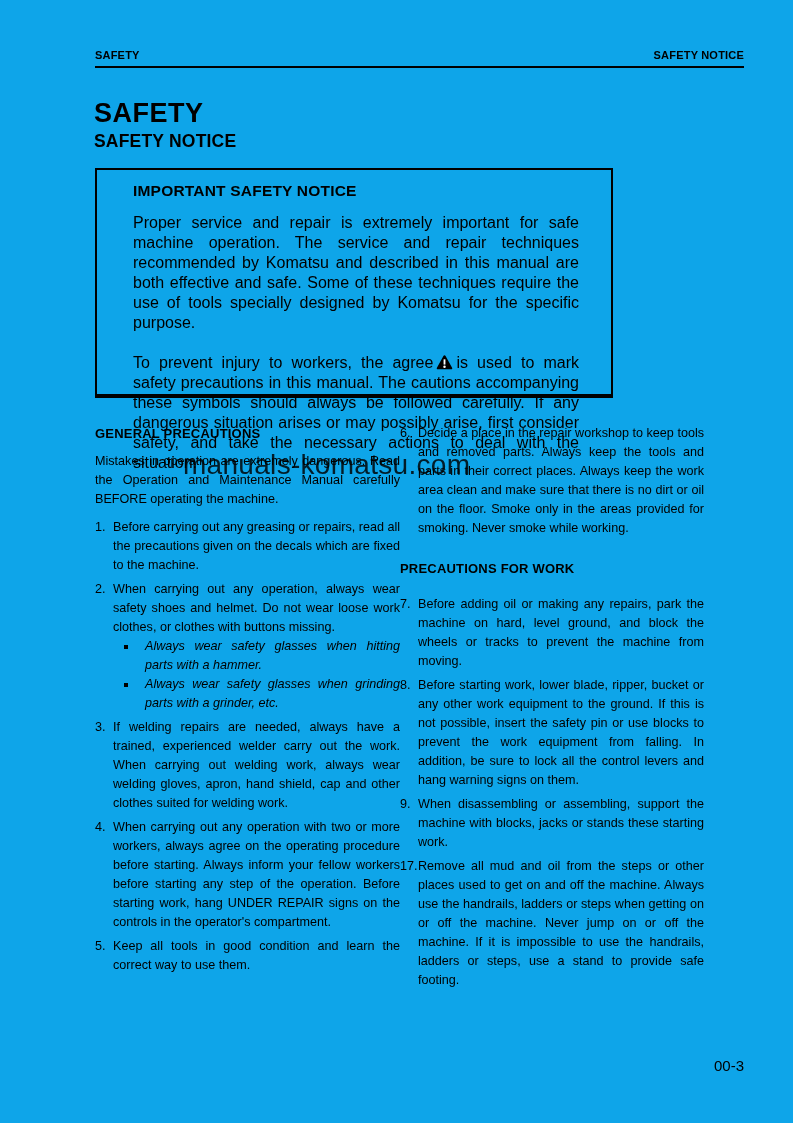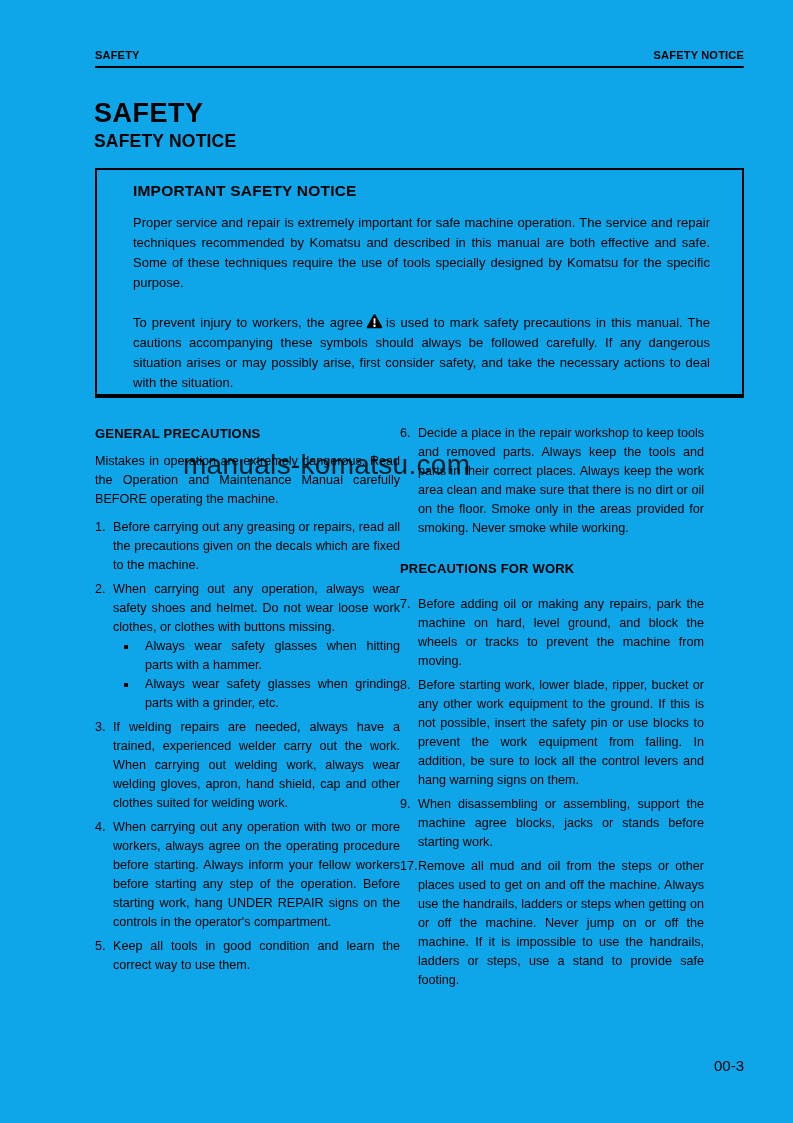--- a/index.html
+++ b/index.html
@@ -12,45 +12,45 @@
     position:absolute;left:95px;top:49px;width:649px;
     display:flex;justify-content:space-between;
     font-size:11px;font-weight:bold;letter-spacing:.2px;
   }
   .header-rule{position:absolute;left:95px;top:66px;width:649px;height:2px;background:#000;}
   
   .page-title{position:absolute;left:94px;top:98px;margin:0;font-size:27px;font-weight:bold;letter-spacing:.5px;}
   .page-subtitle{position:absolute;left:94px;top:131px;margin:0;font-size:17.5px;font-weight:bold;letter-spacing:.2px;}
   
   .notice-box{
-    position:absolute;left:95px;top:168px;width:649px;height:230px;box-sizing:border-box;
+    position:absolute;left:95px;top:168px;width:518px;height:230px;box-sizing:border-box;
     border:2px solid #000;border-bottom-width:4px;
     padding:13px 32px 0 36px;
   }
   .notice-box h3{margin:0 0 14px 0;font-size:15.5px;line-height:16px;font-weight:bold;letter-spacing:.2px;}
-  .notice-box p{margin:0 0 20px 0;font-size:13px;line-height:20px;text-align:justify;}
+  .notice-box p{margin:0 0 20px 0;font-size:16px;line-height:20px;text-align:justify;}
   .notice-box p:last-child{margin-bottom:0;}
   .warn-icon{vertical-align:-2px;margin:0 3px;}
   
   .watermark{
     position:absolute;left:183px;top:449px;z-index:5;
     font-size:28px;letter-spacing:.3px;color:#000;opacity:.82;white-space:nowrap;
   }
   
   .columns{position:absolute;left:95px;top:424px;width:649px;display:flex;
     font-size:12.6px;line-height:19px;}
   .col-left{width:305px;flex:none;}
   .col-right{width:304px;flex:none;}
   .col-heading{font-size:13px;font-weight:bold;letter-spacing:.2px;margin:0 0 9px 0;line-height:19px;}
   .col-heading.mid{margin:21px 0 17px 0;}
   .intro{text-align:justify;margin:0 0 9px 0;}
   .item{display:flex;margin:0 0 5px 0;}
   .item .num{width:18px;flex:none;}
   .item .itext{flex:1;text-align:justify;}
-  .bullet-row{display:flex;padding-left:10px;}
+  .bullet-row{display:flex;padding-left:10px;font-style:italic;}
   .bullet-row .bullet{width:22px;flex:none;position:relative;}
   .bullet-row .bullet::after{content:"";position:absolute;left:1px;top:8px;width:4px;height:4px;background:#000;}
   .bullet-row .btext{flex:1;text-align:justify;}
   
   .page-number{position:absolute;top:1057px;right:49px;font-size:15px;}
 </style>
 </head>
 <body>
 
 <div class="page">
@@ -131,21 +131,21 @@
         <div class="itext">Before adding oil or making any repairs, park the machine on hard, level ground, and block the wheels or tracks to prevent the machine from moving.</div>
       </div>
 
       <div class="item">
         <span class="num">8.</span>
         <div class="itext">Before starting work, lower blade, ripper, bucket or any other work equipment to the ground. If this is not possible, insert the safety pin or use blocks to prevent the work equipment from falling. In addition, be sure to lock all the control levers and hang warning signs on them.</div>
       </div>
 
       <div class="item">
         <span class="num">9.</span>
-        <div class="itext">When disassembling or assembling, support the machine agree blocks, jacks or stands before starting work.</div>
+        <div class="itext">When disassembling or assembling, support the machine with blocks, jacks or stands these starting work.</div>
       </div>
 
       <div class="item">
         <span class="num">17.</span>
         <div class="itext">Remove all mud and oil from the steps or other places used to get on and off the machine. Always use the handrails, ladders or steps when getting on or off the machine. Never jump on or off the machine. If it is impossible to use the handrails, ladders or steps, use a stand to provide safe footing.</div>
       </div>
     </div>
 
   </div>
 

